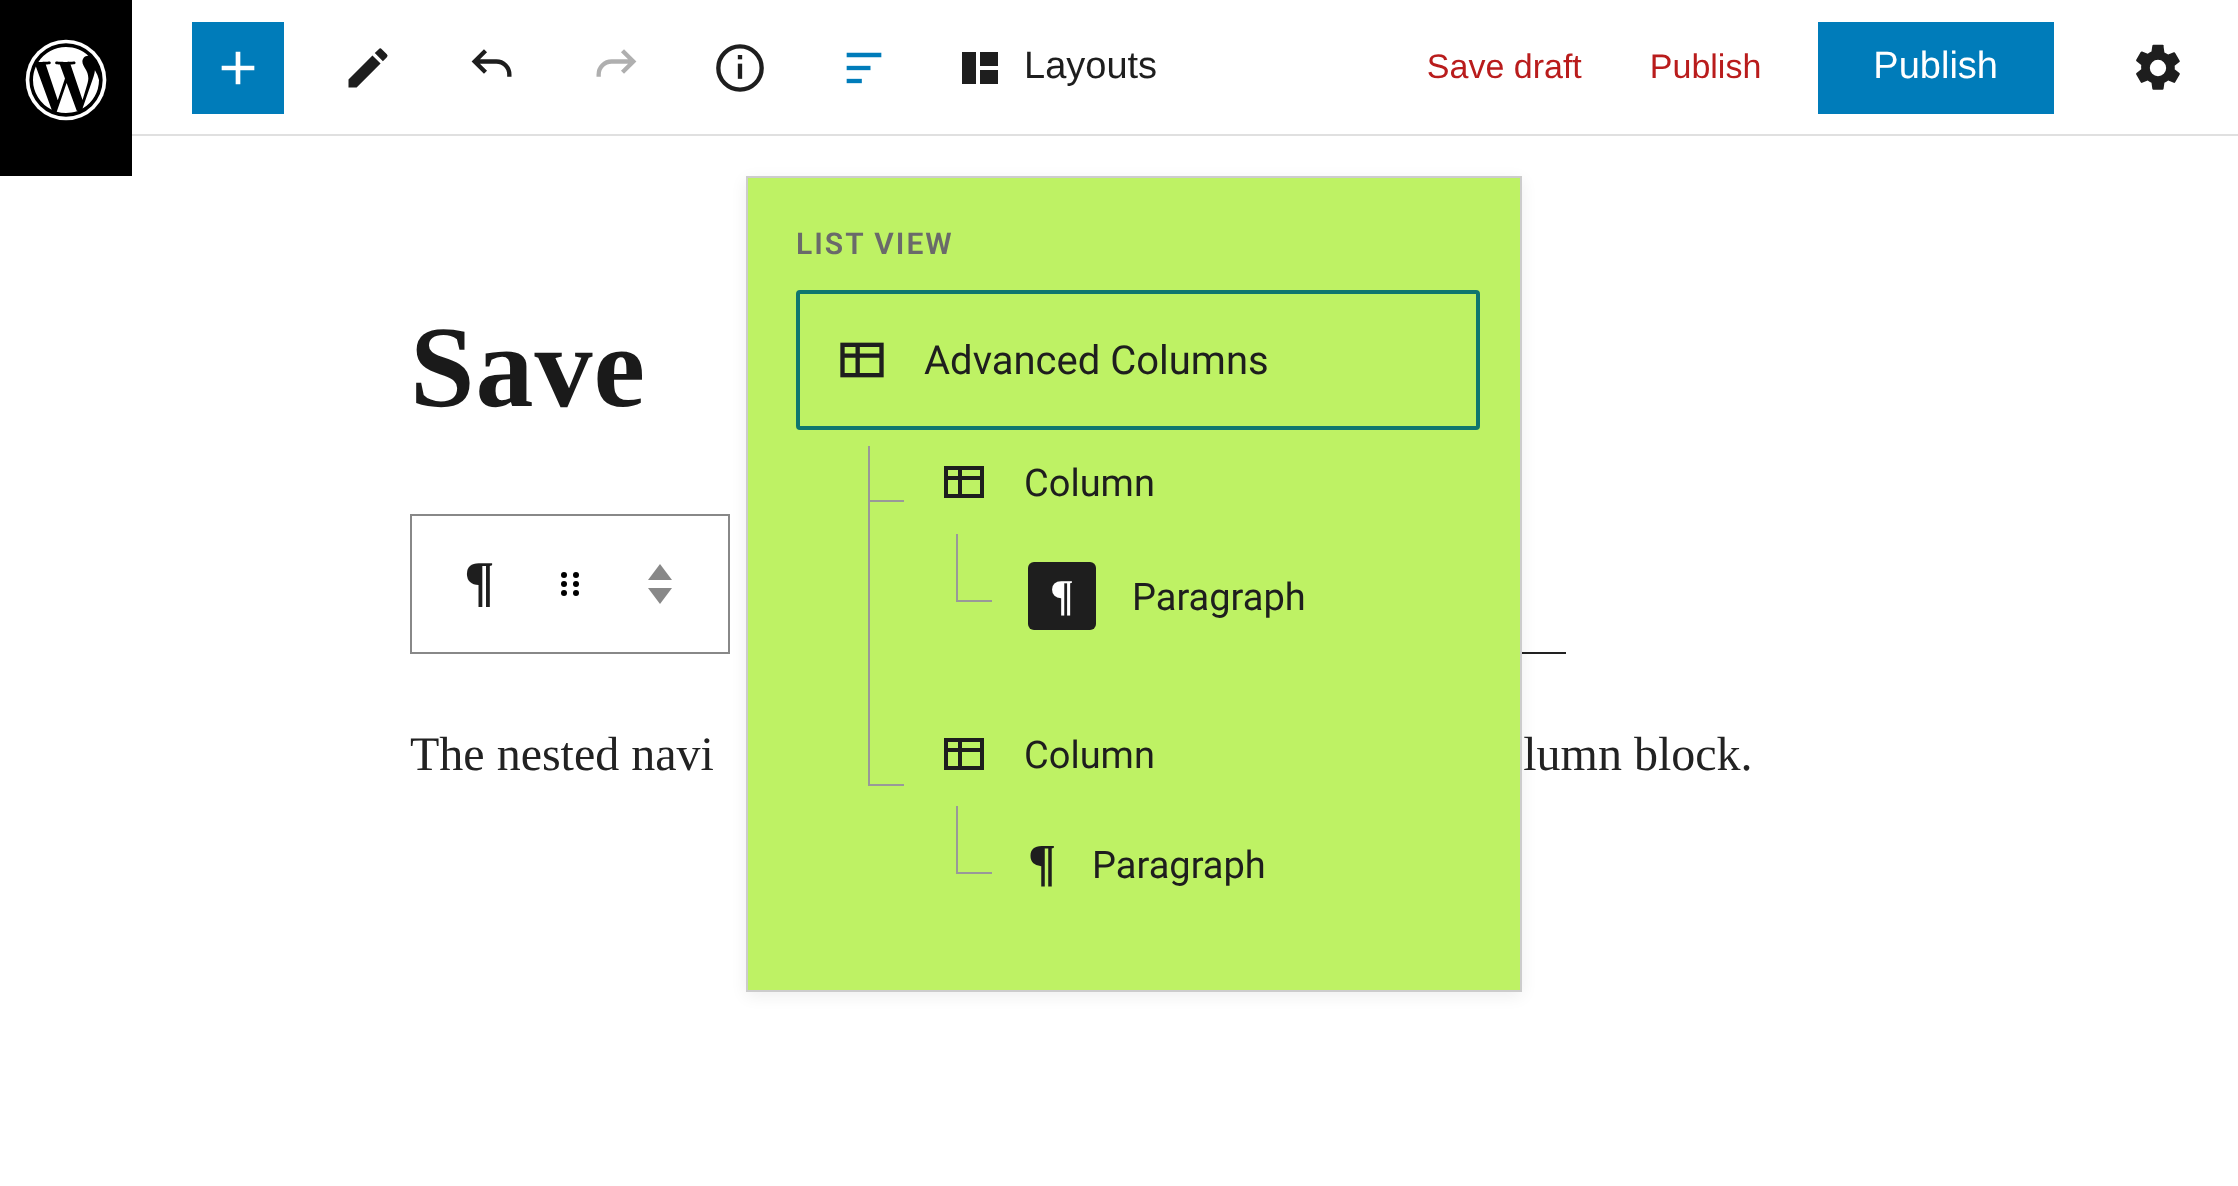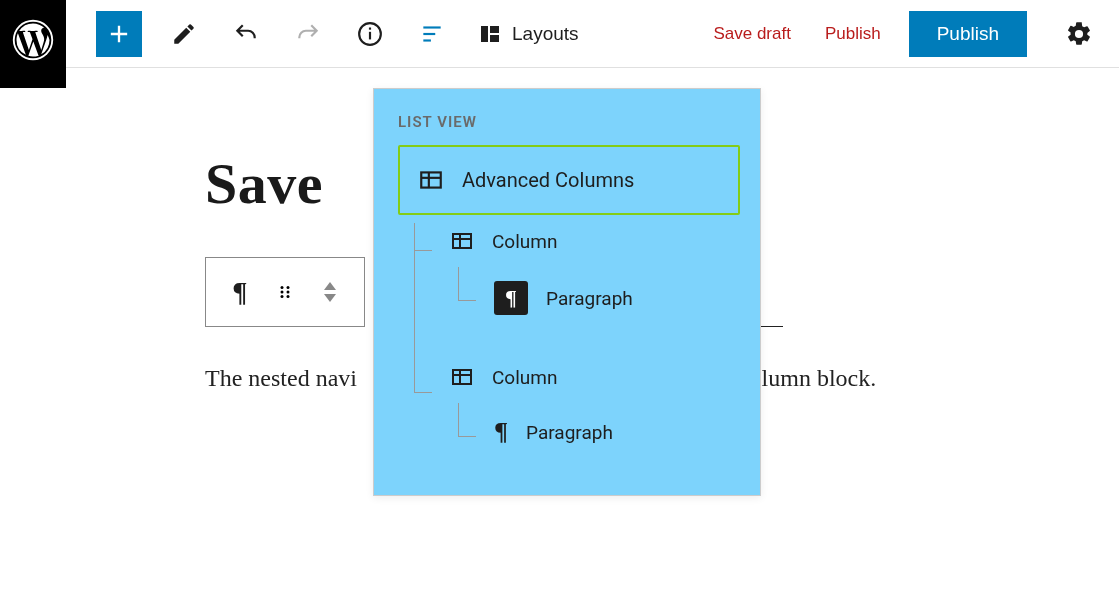--- a/index.html
+++ b/index.html
@@ -80,36 +80,36 @@
     .body-text{
       font-family:Georgia,'Times New Roman',serif;
       font-size:24px;color:#222;line-height:1.8;
     }
     
     .listview{
       position:absolute;
       top:88px;left:373px;
       width:388px;
       border:1px solid #ccc;
-      background:#7dd3fc;
+      background:#bef264;
       box-shadow:0 2px 8px rgba(0,0,0,.07);
       padding:24px 20px 34px 24px;
       z-index:10;
     }
     .lv-header{
       font-size:15px;letter-spacing:1px;color:#6a6a6a;
       font-weight:600;margin-bottom:14px;
     }
     .lv-item{
       display:flex;align-items:center;gap:18px;
       padding:14px 16px;font-size:19px;color:#1e1e1e;cursor:pointer;
       border-radius:2px;
     }
     .lv-root{
-      border:2px solid #84cc16;padding:20px 18px;font-size:20px;
+      border:2px solid #0f766e;padding:20px 18px;font-size:20px;
     }
     .lv-nest{position:relative}
     .connector{
       position:absolute;border-left:1px solid #999;border-bottom:1px solid #999;
     }
     .ic{display:flex;align-items:center;justify-content:center}
 
   </style>
 </head>
 <body>
@@ -222,21 +222,21 @@
     <span class="ic">
       <svg width="26" height="26" viewBox="0 0 24 24">
           <rect x="3" y="5" width="18" height="14" fill="none" stroke="#1e1e1e" stroke-width="2"></rect>
           <line x1="3" y1="10" x2="21" y2="10" stroke="#1e1e1e" stroke-width="2"></line>
           <line x1="10" y1="5" x2="10" y2="19" stroke="#1e1e1e" stroke-width="2"></line>
         </svg>
     </span>
     <span>Advanced Columns</span>
   </div>
 
-  <div class="lv-nest" style="margin-left:16px">
+  <div class="lv-nest" style="margin-left:36px">
     <div class="connector" style="top:8px;left:0;height:28px;width:18px"></div>
     <div class="lv-item" style="margin-left:20px">
       <span class="ic">
         <svg width="24" height="24" viewBox="0 0 24 24">
             <rect x="3" y="5" width="18" height="14" fill="none" stroke="#1e1e1e" stroke-width="2"></rect>
             <line x1="3" y1="10" x2="21" y2="10" stroke="#1e1e1e" stroke-width="2"></line>
             <line x1="10" y1="5" x2="10" y2="19" stroke="#1e1e1e" stroke-width="2"></line>
           </svg>
       </span>
       <span>Column</span>

